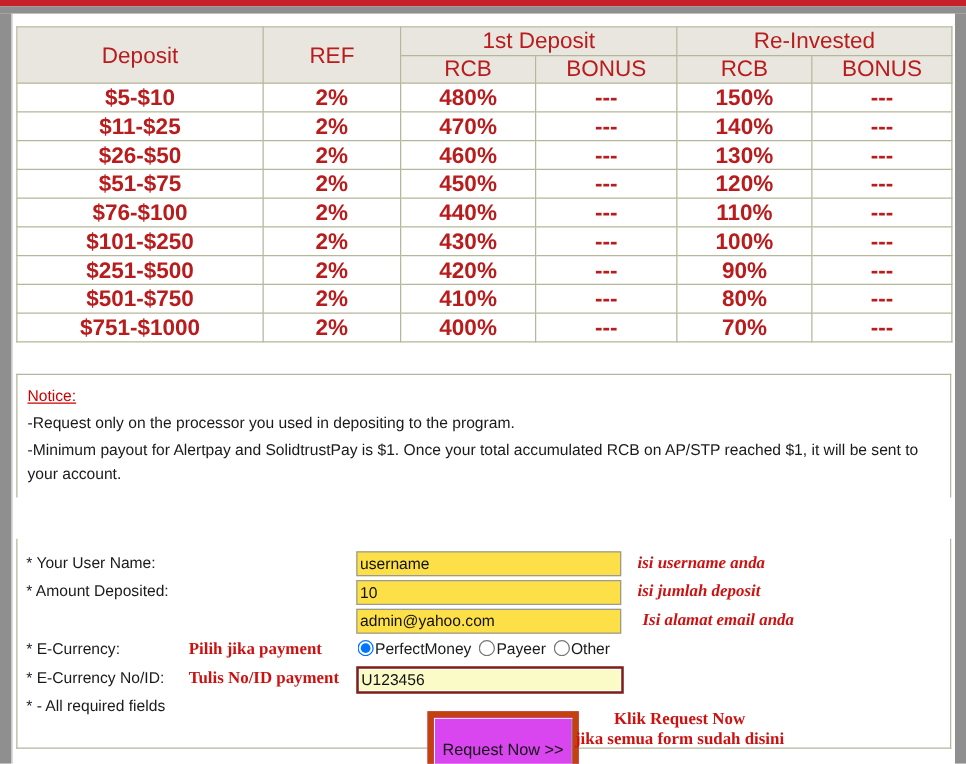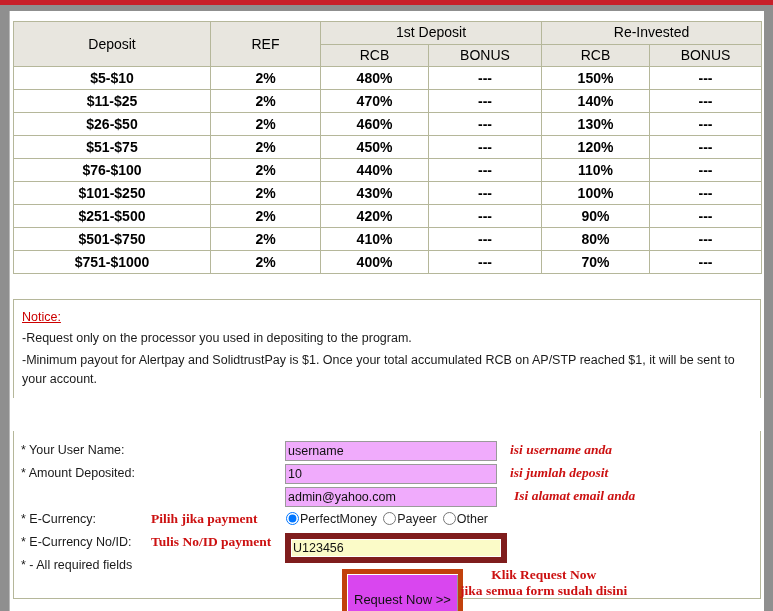--- a/index.html
+++ b/index.html
@@ -64,22 +64,22 @@
   .rates-wrap {
     position: absolute;
     left: 3px;
     top: 10px;
     width: 748px;
   }
   table.rates {
     border-collapse: collapse;
     width: 748px;
     table-layout: fixed;
-    font-size: 14px;
-    color: #000000;
+    font-size: 18px;
+    color: #b91c1c;
   }
   table.rates th, table.rates td {
     border: 1px solid #b5b79a;
     text-align: center;
     padding: 0;
     font-weight: normal;
     height: 21px;
     line-height: 21px;
   }
   table.rates thead th {
@@ -165,30 +165,30 @@
   .fnote.mid { left: 137px; top: 0; }
   .fnote.right { left: 496px; top: 0; font-style: italic; }
   input.tbox {
     position: absolute;
     left: 271px;
     top: 2px;
     width: 206px;
     height: 16px;
     box-sizing: content-box;
     border: 1px solid #9a9a9a;
-    background: #f0abfc;
+    background: #fde047;
     font-family: "Liberation Sans", sans-serif;
     font-size: 12.5px;
     color: #111111;
     padding: 1px 2px;
     outline: none;
   }
   input.tbox.highlight {
     background: #fbfbc8;
-    border: 6px solid #7f1d1d;
+    border: 2px solid #7f1d1d;
     box-shadow: inset 0 0 0 1px #ffffff;
   }
   .radio-group {
     position: absolute;
     left: 272px;
     top: 0;
     font-size: 12.5px;
     color: #1a1a1a;
     line-height: 22px;
     white-space: nowrap;

